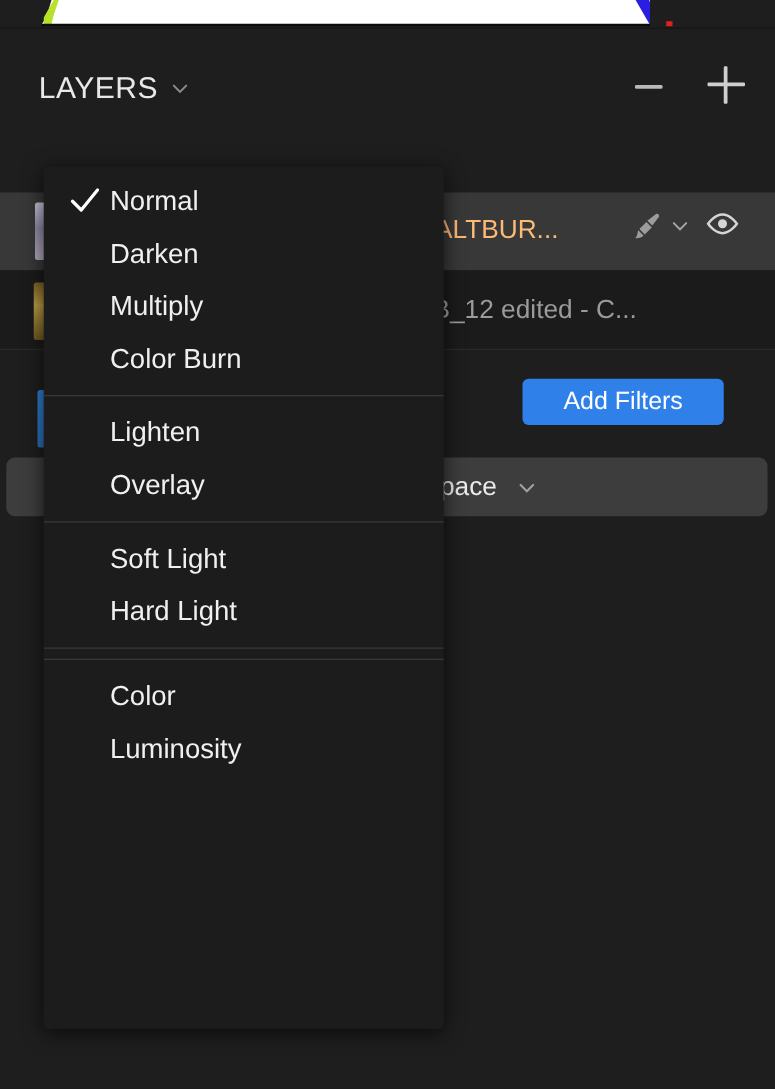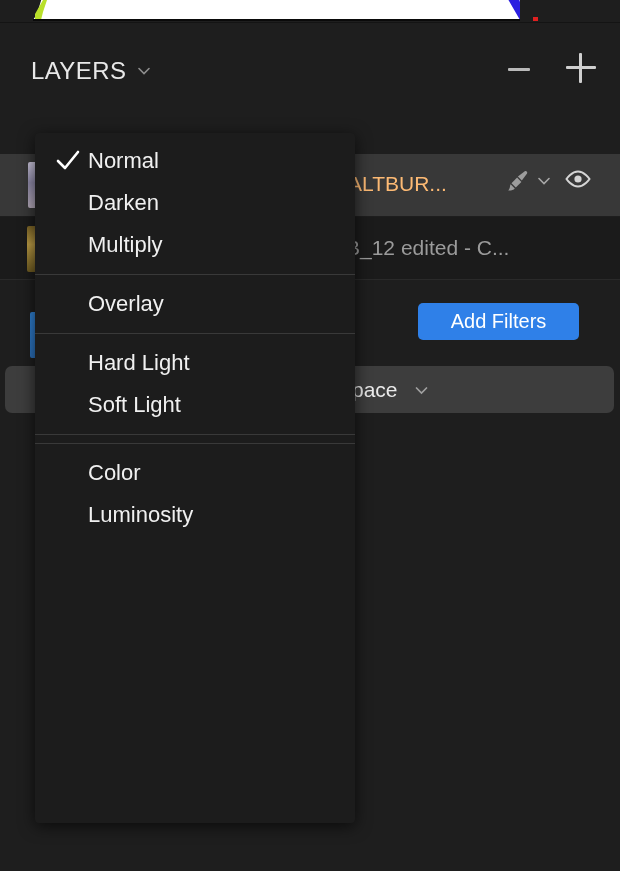--- a/index.html
+++ b/index.html
@@ -241,34 +241,40 @@
             <path d="M2 11 L9 18 L22 2" stroke="currentColor" stroke-width="2.6" fill="none" stroke-linecap="round" stroke-linejoin="round"></path>
           </svg>
           <span class="menu-item-label">Normal</span>
         </div>
         <div class="menu-item">
           <span class="menu-item-label">Darken</span>
         </div>
         <div class="menu-item">
           <span class="menu-item-label">Multiply</span>
         </div>
+        <div class="menu-item">
+          <span class="menu-item-label">Color Burn</span>
+        </div>
       </div>
       <div class="menu-divider"></div>
       <div class="menu-group">
         <div class="menu-item">
+          <span class="menu-item-label">Lighten</span>
+        </div>
+        <div class="menu-item">
           <span class="menu-item-label">Overlay</span>
         </div>
       </div>
       <div class="menu-divider"></div>
       <div class="menu-group">
         <div class="menu-item">
+          <span class="menu-item-label">Soft Light</span>
+        </div>
+        <div class="menu-item">
           <span class="menu-item-label">Hard Light</span>
-        </div>
-        <div class="menu-item">
-          <span class="menu-item-label">Soft Light</span>
         </div>
       </div>
       <div class="menu-divider"></div>
       <div class="menu-divider"></div>
       <div class="menu-group">
         <div class="menu-item">
           <span class="menu-item-label">Color</span>
         </div>
         <div class="menu-item">
           <span class="menu-item-label">Luminosity</span>

